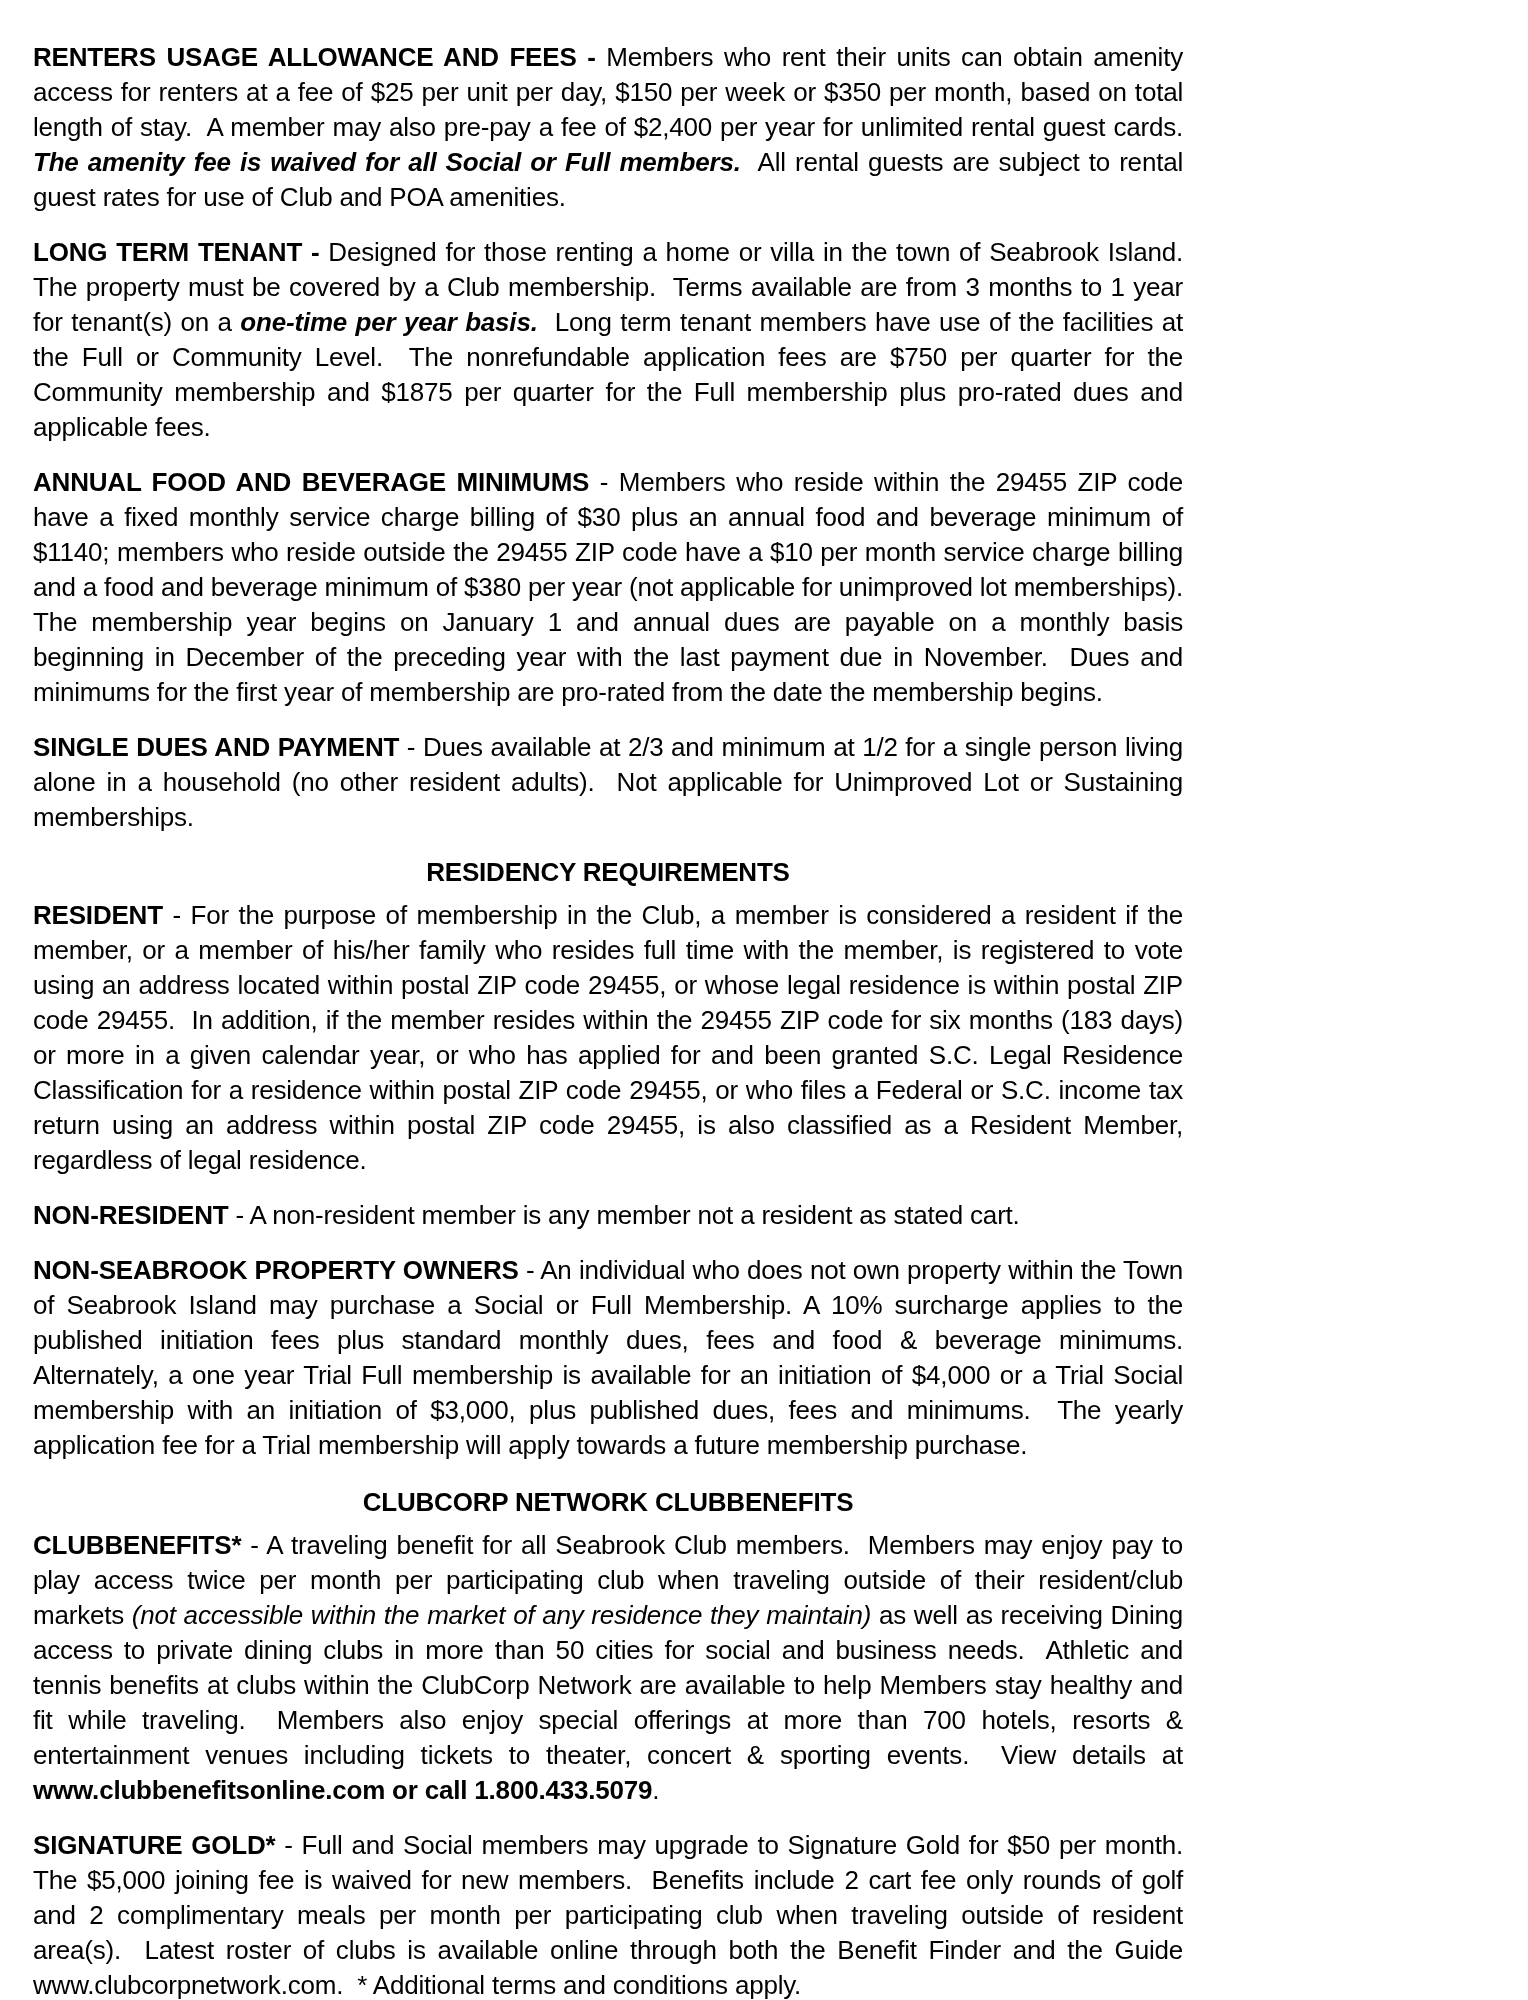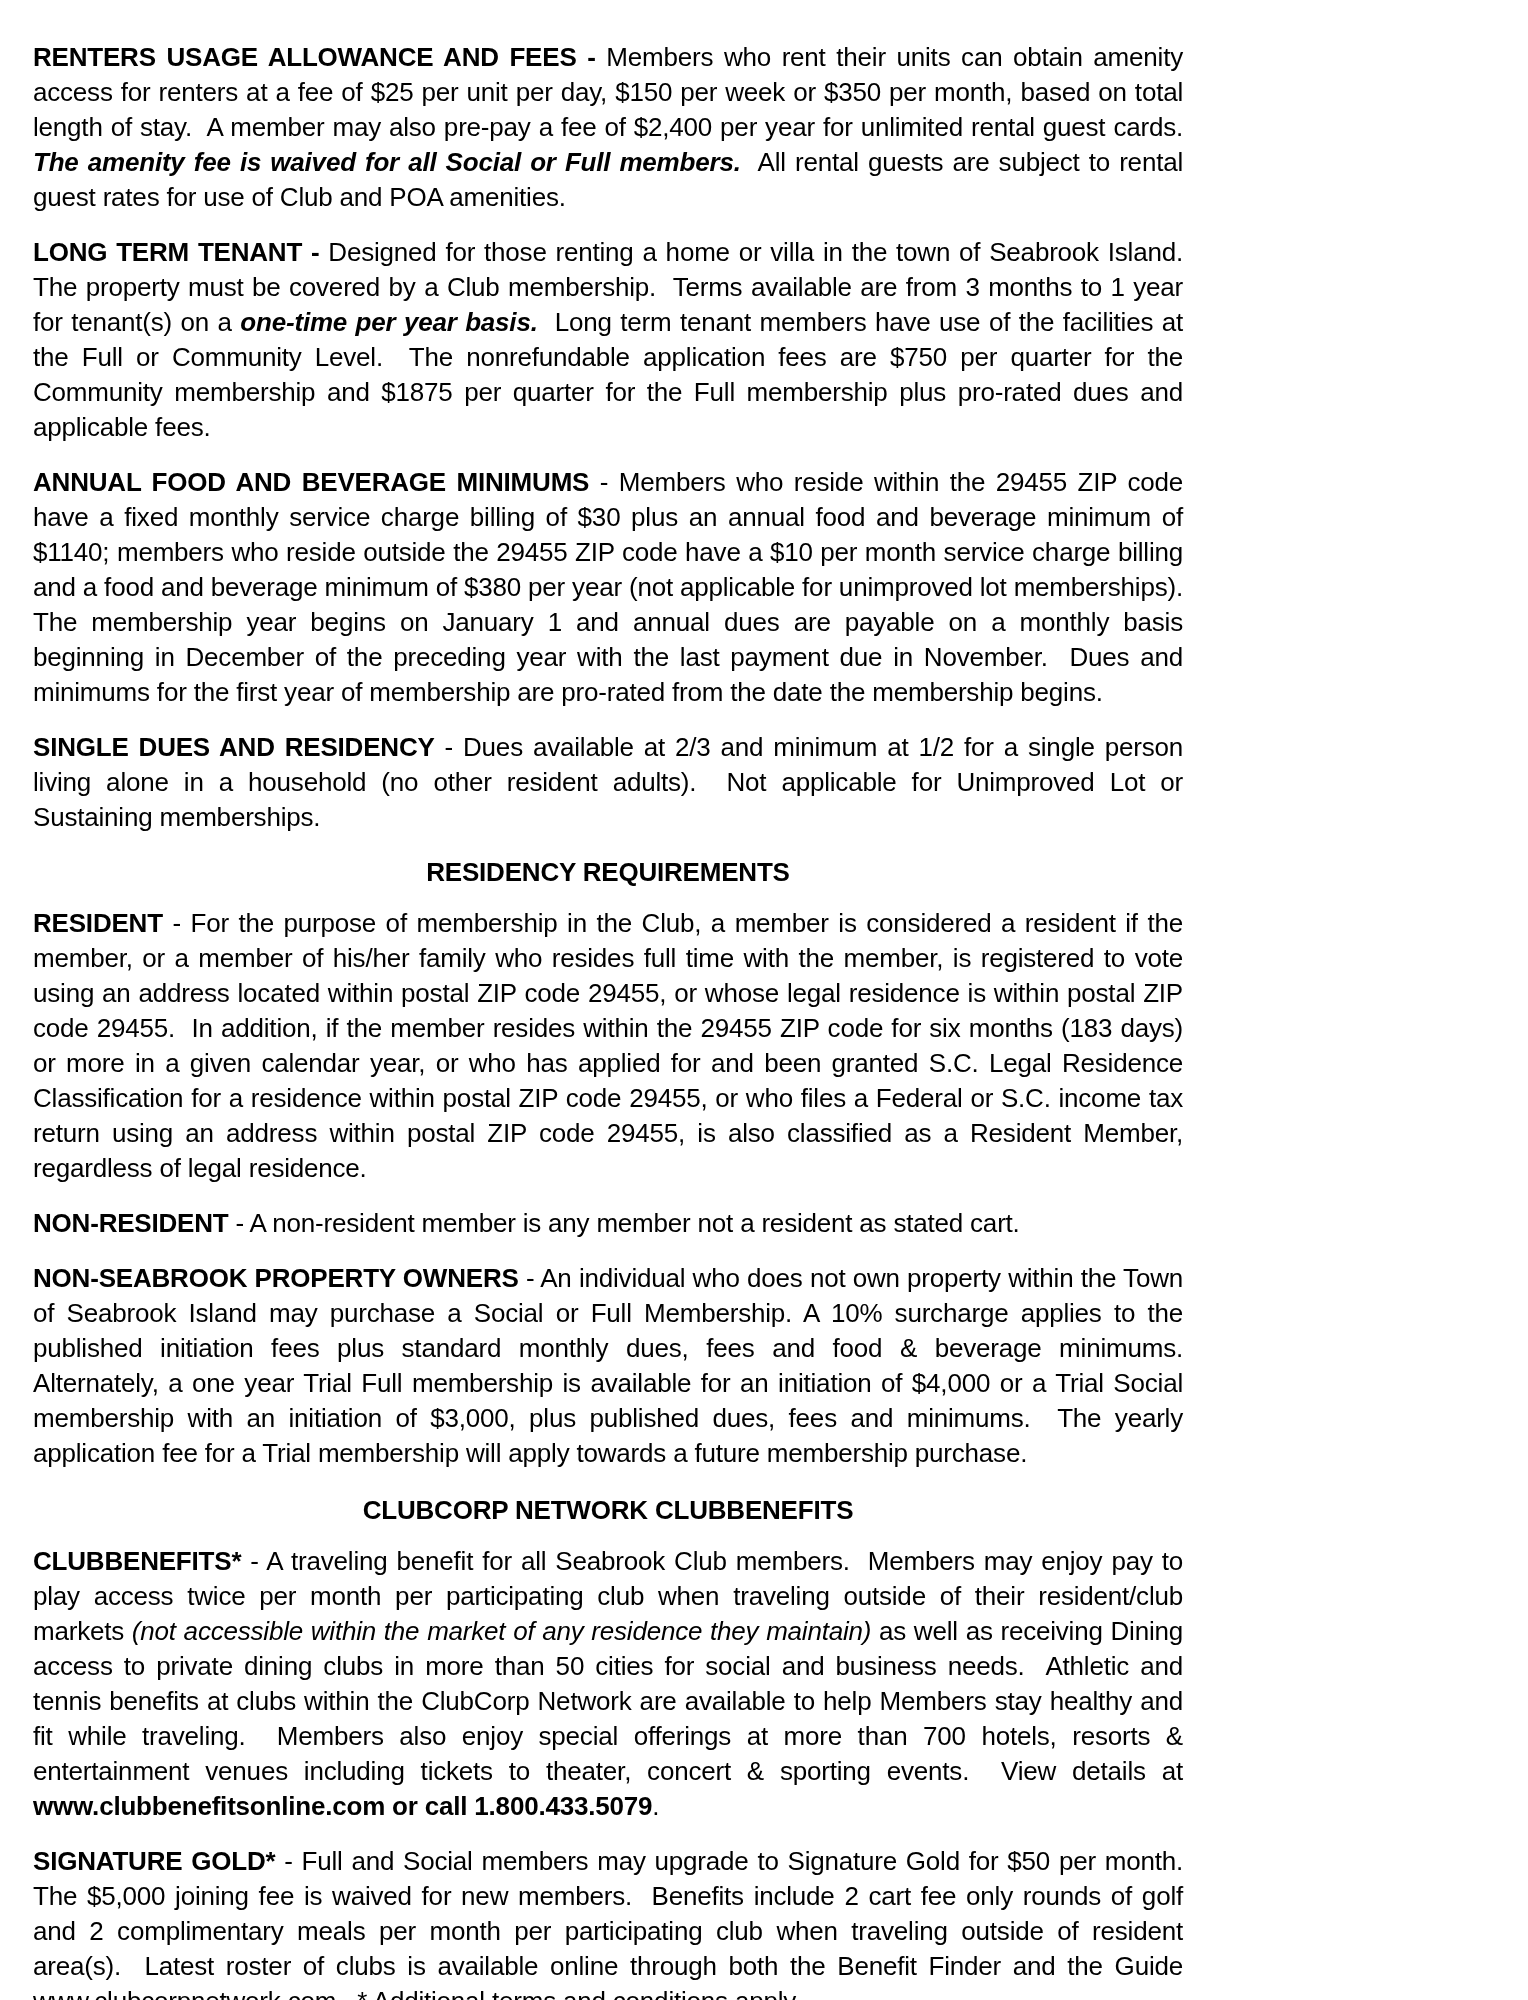--- a/index.html
+++ b/index.html
@@ -20,21 +20,21 @@
     line-height: 35px;
     letter-spacing: -0.2px;
     overflow: hidden;
   }
   p.body {
     margin: 0 0 20px 0;
     text-align: justify;
     white-space: pre-wrap;
   }
   .heading {
-    margin: 16px;
+    margin: 8px;
     text-align: center;
     font-weight: bold;
     font-size: 26px;
     line-height: 35px;
   }
   .contact {
     text-align: center;
     font-weight: normal;
     font-style: italic;
     margin: 0;
@@ -56,21 +56,21 @@
 <body>
 
 <div class="page">
 
   <p class="body"><span class="run-bold">RENTERS USAGE ALLOWANCE AND FEES - </span><span class="run-regular">Members who rent their units can obtain amenity access for renters at a fee of $25 per unit per day, $150 per week or $350 per month, based on total length of stay.  A member may also pre-pay a fee of $2,400 per year for unlimited rental guest cards.  </span><span class="run-bold-italic">The amenity fee is waived for all Social or Full members.</span><span class="run-regular">  All rental guests are subject to rental guest rates for use of Club and POA amenities.</span></p>
 
   <p class="body"><span class="run-bold">LONG TERM TENANT - </span><span class="run-regular">Designed for those renting a home or villa in the town of Seabrook Island. The property must be covered by a Club membership.  Terms available are from 3 months to 1 year for tenant(s) on a </span><span class="run-bold-italic">one-time per year basis.</span><span class="run-regular">  Long term tenant members have use of the facilities at the Full or Community Level.  The nonrefundable application fees are $750 per quarter for the Community membership and $1875 per quarter for the Full membership plus pro-rated dues and applicable fees.</span></p>
 
   <p class="body gap-sm"><span class="run-bold">ANNUAL FOOD AND BEVERAGE MINIMUMS</span><span class="run-regular"> - Members who reside within the 29455 ZIP code have a fixed monthly service charge billing of $30 plus an annual food and beverage minimum of $1140; members who reside outside the 29455 ZIP code have a $10 per month service charge billing and a food and beverage minimum of $380 per year (not applicable for unimproved lot memberships).  The membership year begins on January 1 and annual dues are payable on a monthly basis beginning in December of the preceding year with the last payment due in November.  Dues and minimums for the first year of membership are pro-rated from the date the membership begins.</span></p>
 
-  <p class="body"><span class="run-bold">SINGLE DUES AND RESIDENCY</span><span class="run-regular"> - Dues available at 2/3 and minimum at 1/2 for a single person living alone in a household (no other resident adults).  Not applicable for Unimproved Lot or Sustaining memberships.</span></p>
+  <p class="body"><span class="run-bold">SINGLE DUES AND PAYMENT</span><span class="run-regular"> - Dues available at 2/3 and minimum at 1/2 for a single person living alone in a household (no other resident adults).  Not applicable for Unimproved Lot or Sustaining memberships.</span></p>
 
   <h2 class="heading gap-sm">RESIDENCY REQUIREMENTS</h2>
 
   <p class="body"><span class="run-bold">RESIDENT</span><span class="run-regular"> - For the purpose of membership in the Club, a member is considered a resident if the member, or a member of his/her family who resides full time with the member, is registered to vote using an address located within postal ZIP code 29455, or whose legal residence is within postal ZIP code 29455.  In addition, if the member resides within the 29455 ZIP code for six months (183 days) or more in a given calendar year, or who has applied for and been granted S.C. Legal Residence Classification for a residence within postal ZIP code 29455, or who files a Federal or S.C. income tax return using an address within postal ZIP code 29455, is also classified as a Resident Member, regardless of legal residence.</span></p>
 
   <p class="body"><span class="run-bold">NON-RESIDENT</span><span class="run-regular"> - A non-resident member is any member not a resident as stated cart.</span></p>
 
   <p class="body"><span class="run-bold">NON-SEABROOK PROPERTY OWNERS</span><span class="run-regular"> - An individual who does not own property within the Town of Seabrook Island may purchase a Social or Full Membership. A 10% surcharge applies to the published initiation fees plus standard monthly dues, fees and food &amp; beverage minimums. Alternately, a one year Trial Full membership is available for an initiation of $4,000 or a Trial Social membership with an initiation of $3,000, plus published dues, fees and minimums.  The yearly application fee for a Trial membership will apply towards a future membership purchase.</span></p>
 
   <h2 class="heading gap-md">CLUBCORP NETWORK CLUBBENEFITS</h2>

